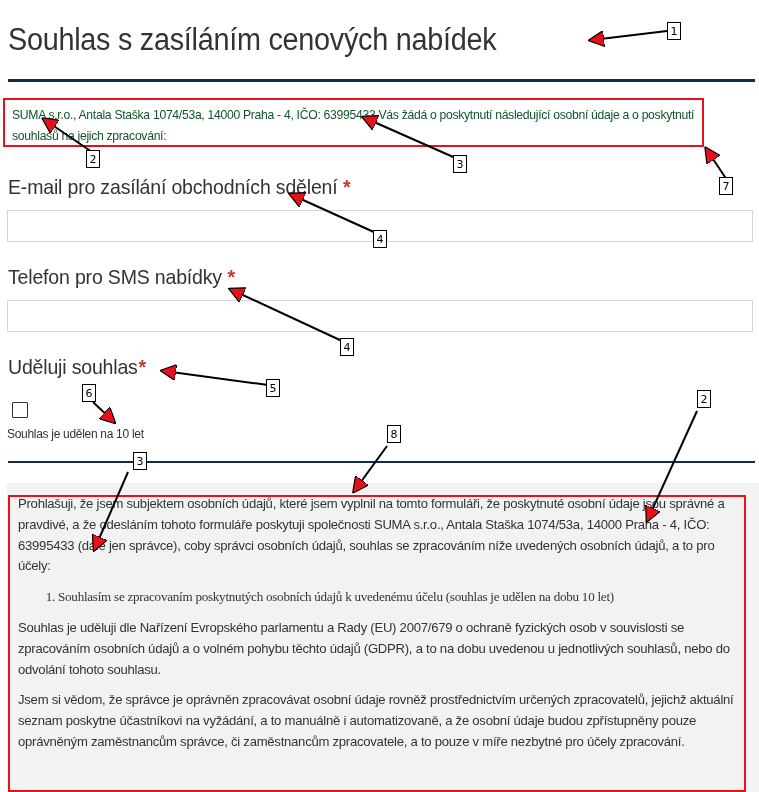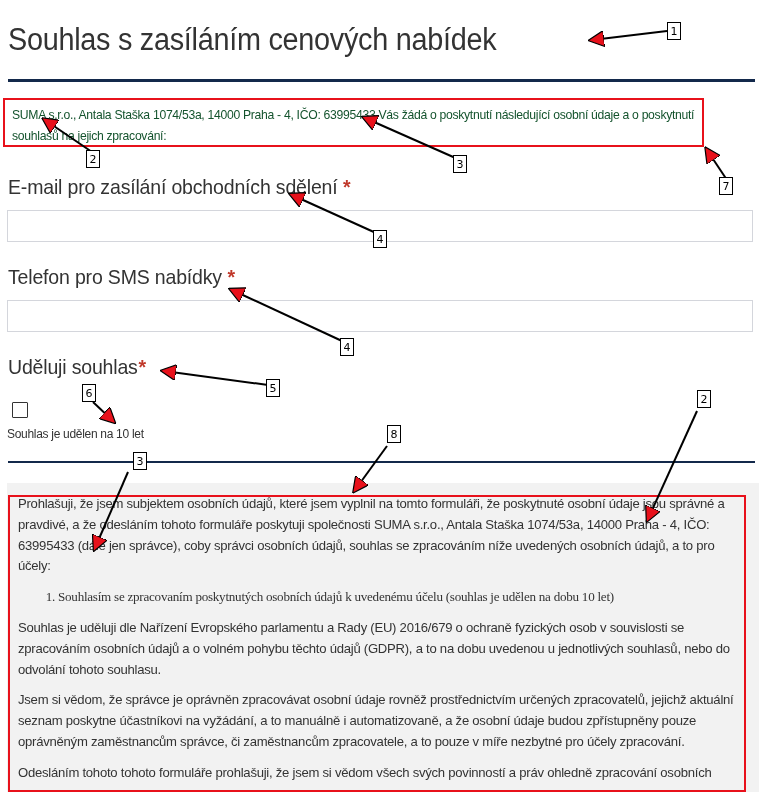--- a/index.html
+++ b/index.html
@@ -84,23 +84,22 @@
 <div class="checkbox-caption">Souhlas je udělen na 10 let</div>
 
 <div class="rule" style="top:461px; height:2px;"></div>
 
 <div class="terms">
   <div class="terms-inner">
     <p>Prohlašuji, že jsem subjektem osobních údajů, které jsem vyplnil na tomto formuláři, že poskytnuté osobní údaje jsou správné a pravdivé, a že odesláním tohoto formuláře poskytuji společnosti SUMA s.r.o., Antala Staška 1074/53a, 14000 Praha - 4, IČO: 63995433 (dále jen správce), coby správci osobních údajů, souhlas se zpracováním níže uvedených osobních údajů, a to pro účely:</p>
     <ol>
       <li>Souhlasím se zpracovaním poskytnutých osobních údajů k uvedenému účelu (souhlas je udělen na dobu 10 let)</li>
     </ol>
-    <p>Souhlas je uděluji dle Nařízení Evropského parlamentu a Rady (EU) 2016/679 o ochraně fyzických osob v souvislosti se zpracováním osobních údajů a o volném pohybu těchto údajů (GDPR), a to na dobu uvedenou u jednotlivých souhlasů, nebo do odvolání tohoto souhlasu.</p>
+    <p>Souhlas je uděluji dle Nařízení Evropského parlamentu a Rady (EU) 2007/679 o ochraně fyzických osob v souvislosti se zpracováním osobních údajů a o volném pohybu těchto údajů (GDPR), a to na dobu uvedenou u jednotlivých souhlasů, nebo do odvolání tohoto souhlasu.</p>
     <p>Jsem si vědom, že správce je oprávněn zpracovávat osobní údaje rovněž prostřednictvím určených zpracovatelů, jejichž aktuální seznam poskytne účastníkovi na vyžádání, a to manuálně i automatizovaně, a že osobní údaje budou zpřístupněny pouze oprávněným zaměstnancům správce, či zaměstnancům zpracovatele, a to pouze v míře nezbytné pro účely zpracování.</p>
-    <p>Odesláním tohoto tohoto formuláře prohlašuji, že jsem si vědom všech svých povinností a práv ohledně zpracování osobních</p>
   </div>
 </div>
 
 <div class="hl-box" style="left:3px; top:98px; width:701px; height:49px;"></div>
 <div class="hl-box" style="left:8px; top:495px; width:738px; height:297px;"></div>
 
 <svg class="arrows">
   <defs>
     <marker id="ah" markerWidth="8" markerHeight="8" refX="6" refY="4" orient="auto" markerUnits="strokeWidth">
       <path d="M0,0 L8,4 L0,8 z" fill="#e8111b" stroke="#000" stroke-width="0.6"></path>

